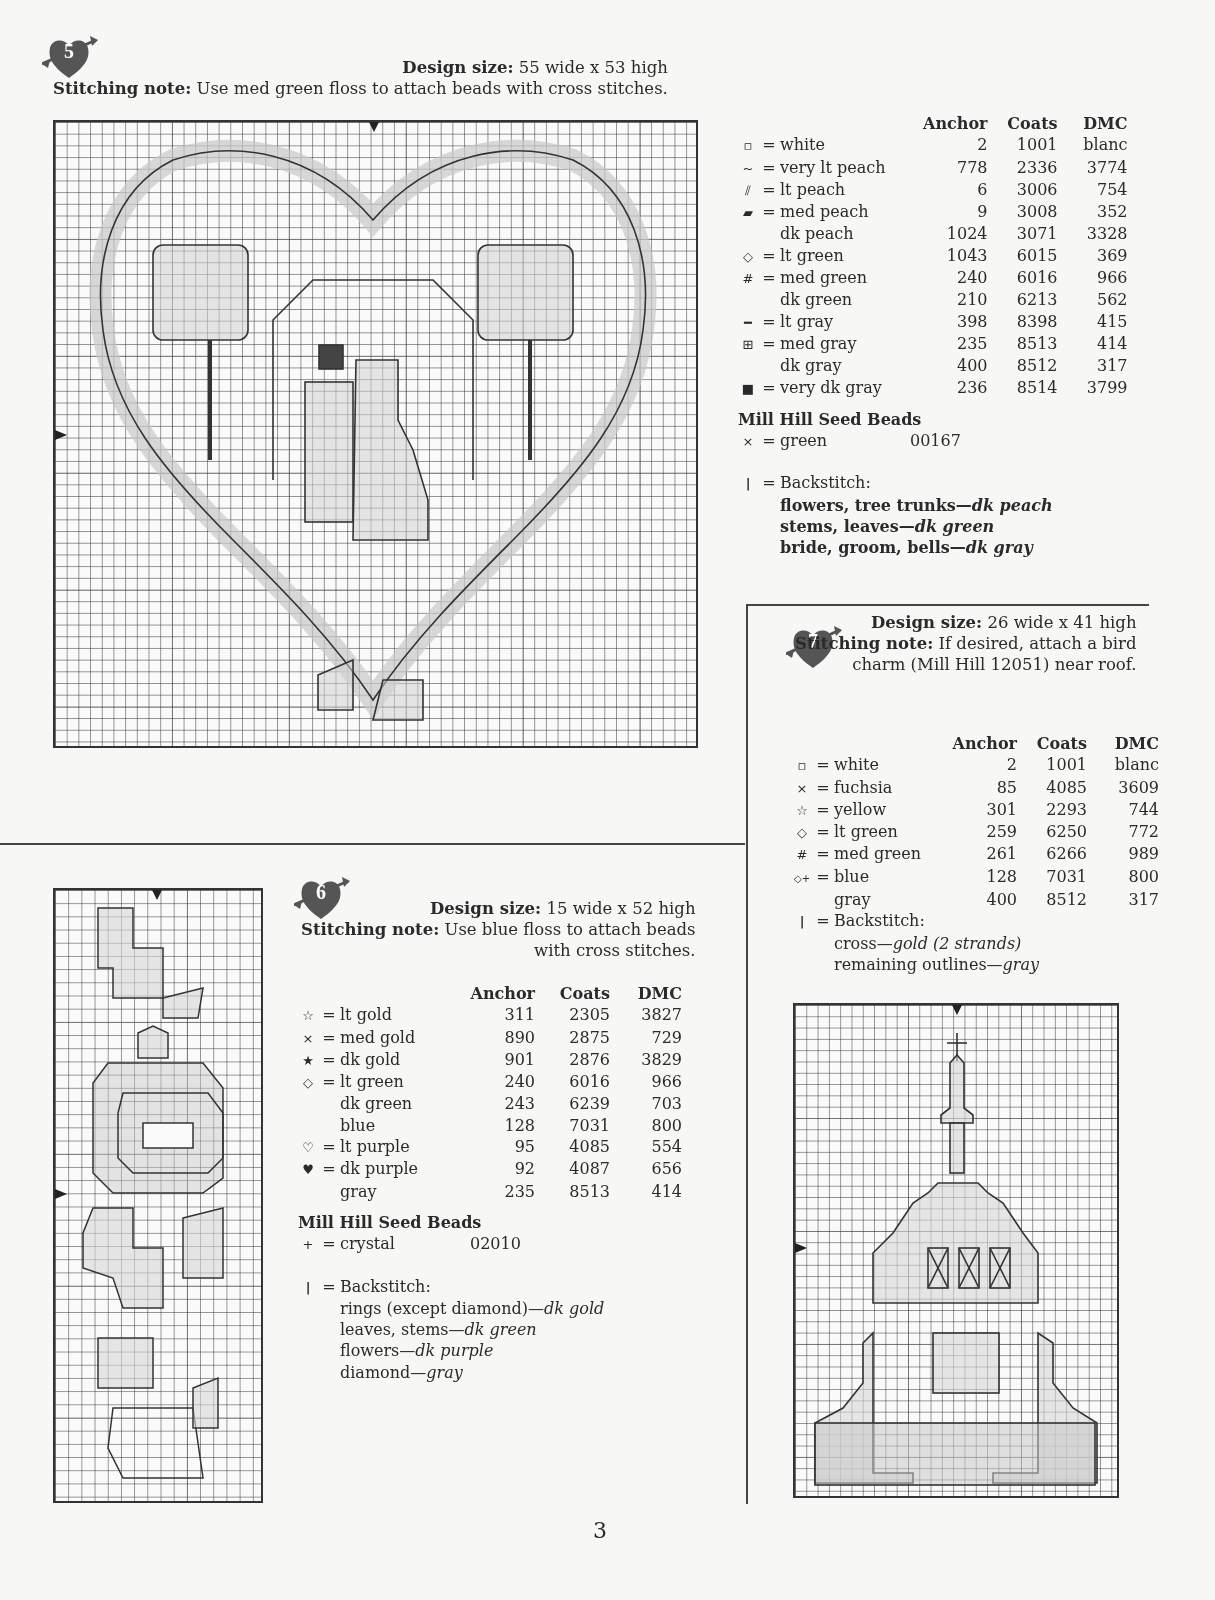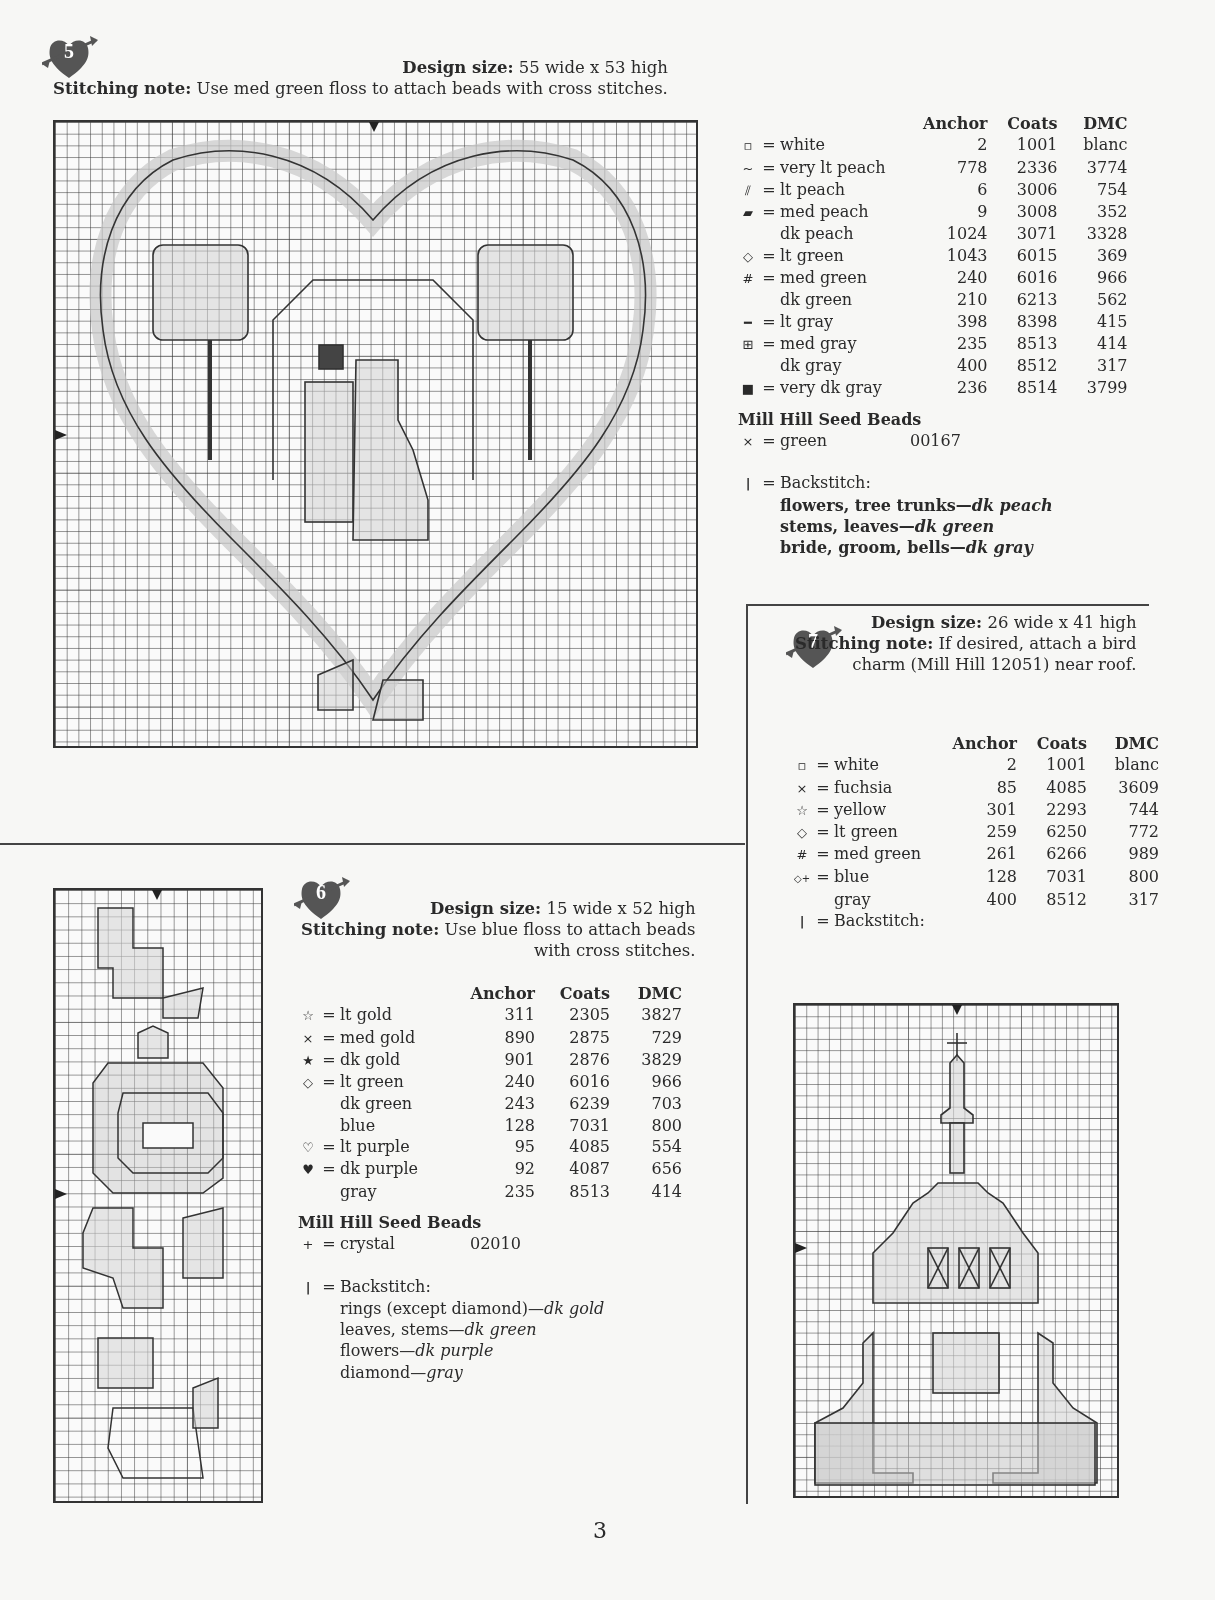--- a/index.html
+++ b/index.html
@@ -318,20 +318,24 @@
       <td class="nm">gray</td>
           <td class="num-c">400</td>
           <td class="num-c">8512</td>
           <td class="num-c">317</td>
     </tr>
   </tbody>
     </table>
   <div>
     <span class="sym" style="display:inline-block;font-weight:bold;">|</span><span class="eq" style="display:inline-block;">=</span><span>Backstitch:</span>
   </div>
+  <div style="padding-left:42px;">
+    <div><span>cross—</span><span class="ital">gold (2 strands)</span></div>
+    <div><span>remaining outlines—</span><span class="ital">gray</span></div>
+  </div>
 </div>
 
 <div class="grid g7">
   <svg class="motif" width="326" height="495" viewBox="0 0 326 495" style="left:-2px;top:-2px;">
     <g fill="rgba(215,215,215,0.6)" stroke="#333" stroke-width="1.6">
       <line x1="164" y1="30" x2="164" y2="58" fill="none"></line>
       <line x1="154" y1="40" x2="174" y2="40" fill="none"></line>
       <path d="M157 60 L164 52 L171 60 L171 105 L180 112 L180 120 L148 120 L148 112 L157 105 Z"></path>
       <rect x="157" y="120" width="14" height="50"></rect>
       <path d="M80 300 L80 250 L100 230 L110 215 L120 200 L135 190 L145 180 L185 180 L195 190 L210 200 L220 215 L230 230 L245 250 L245 300 Z"></path>

